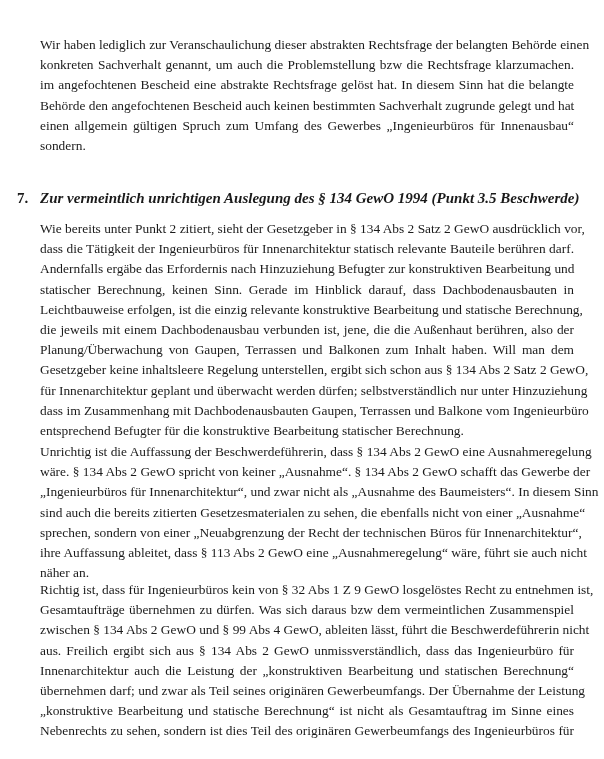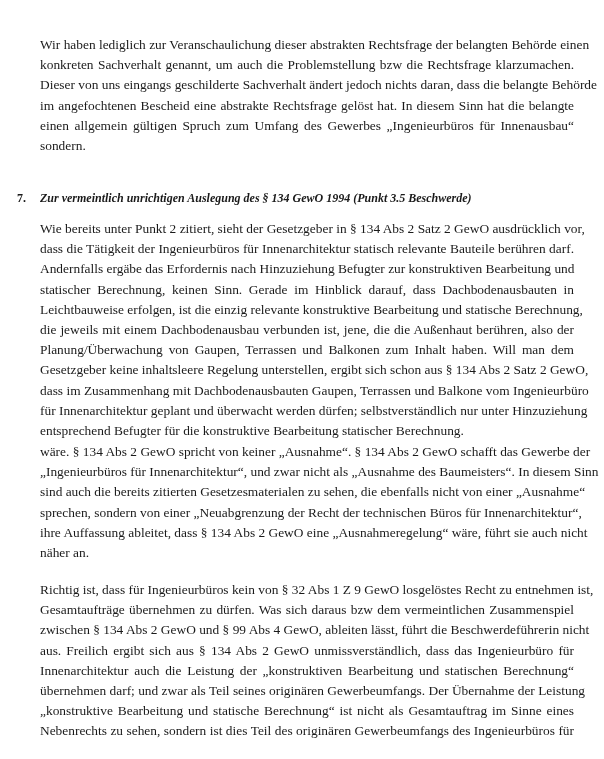--- a/index.html
+++ b/index.html
@@ -3,63 +3,64 @@
 <meta charset="utf-8">
 <style>
   html, body { margin:0; padding:0; background:#ffffff; }
   body { width:604px; height:759px; overflow:hidden; position:relative;
          font-family:"Liberation Serif", "DejaVu Serif", serif; color:#1a1a1a; }
   .page { position:absolute; left:0; top:0; width:484px; height:759px;margin-top:12px; }
   .para { position:absolute; left:40px; width:534px; font-size:13.4px; line-height:20.2px;
           text-align:justify; text-align-last:left; }
   .para .ln { display:block; white-space:nowrap; text-align:justify; text-align-last:justify; height:20.2px; }
   .para .ln.last { text-align-last:left; }
-  .heading { position:absolute; left:17px; top:176px; width:570px; font-size:12px;
+  .heading { position:absolute; left:17px; top:176px; width:570px; font-size:15px;
              line-height:20px; font-weight:bold; font-style:italic; white-space:nowrap; }
   .heading .num { display:inline-block; width:23px; font-style:normal; font-weight:bold; }
   .ul { text-decoration-color:#666; }
 </style>
 </head>
 <body>
 
 <div class="page">
 
   <div class="para" style="top:23px;">
     <span class="ln">Wir haben lediglich zur Veranschaulichung dieser abstrakten Rechtsfrage der belangten Behörde einen</span>
     <span class="ln">konkreten Sachverhalt genannt, um auch die Problemstellung bzw die Rechtsfrage klarzumachen.</span>
-    <span class="ln">Dieser von uns eingangs geschilderte Sachverhalt ändert jedoch nichts daran, dass die belangte Behörde</span>
     <span class="ln">im angefochtenen Bescheid eine abstrakte Rechtsfrage gelöst hat. In diesem Sinn hat die belangte</span>
+    <span class="ln">Behörde den angefochtenen Bescheid auch keinen bestimmten Sachverhalt zugrunde gelegt und hat</span>
     <span class="ln">einen allgemein gültigen Spruch zum Umfang des Gewerbes „Ingenieurbüros für Innenausbau“</span>
     <span class="ln last">sondern.</span>
   </div>
 
   <div class="heading">
     <span class="num">7.</span><span>Zur vermeintlich unrichtigen Auslegung des § 134 GewO 1994 (Punkt 3.5 Beschwerde)</span>
   </div>
 
   <div class="para" style="top:207px;">
     <span class="ln">Wie bereits unter Punkt 2 zitiert, sieht der Gesetzgeber in § 134 Abs 2 Satz 2 GewO ausdrücklich vor,</span>
     <span class="ln">dass die Tätigkeit der Ingenieurbüros für Innenarchitektur statisch relevante Bauteile berühren darf.</span>
     <span class="ln">Andernfalls ergäbe das Erfordernis nach Hinzuziehung Befugter zur konstruktiven Bearbeitung und</span>
     <span class="ln">statischer Berechnung, keinen Sinn. Gerade im Hinblick darauf, dass Dachbodenausbauten in</span>
     <span class="ln">Leichtbauweise erfolgen, ist die einzig relevante konstruktive Bearbeitung und statische Berechnung,</span>
     <span class="ln">die jeweils mit einem Dachbodenausbau verbunden ist, jene, die die Außenhaut berühren, also der</span>
     <span class="ln">Planung/Überwachung von Gaupen, Terrassen und Balkonen zum Inhalt haben. Will man dem</span>
     <span class="ln">Gesetzgeber keine inhaltsleere Regelung unterstellen, ergibt sich schon aus § 134 Abs 2 Satz 2 GewO,</span>
+    <span class="ln">für Innenarchitektur geplant und überwacht werden dürfen; selbstverständlich nur unter Hinzuziehung</span>
     <span class="ln">dass im Zusammenhang mit Dachbodenausbauten Gaupen, Terrassen und Balkone vom Ingenieurbüro</span>
-    <span class="ln">für Innenarchitektur geplant und überwacht werden dürfen; selbstverständlich nur unter Hinzuziehung</span>
     <span class="ln last">entsprechend Befugter für die konstruktive Bearbeitung statischer Berechnung.</span>
   </div>
 
   <div class="para" style="top:430px;">
+    <span class="ln">Unrichtig ist die Auffassung der Beschwerdeführerin, dass § 134 Abs 2 GewO eine Ausnahmeregelung</span>
     <span class="ln">wäre. § 134 Abs 2 GewO spricht von keiner „Ausnahme“. § 134 Abs 2 GewO schafft das Gewerbe der</span>
     <span class="ln">„Ingenieurbüros für Innenarchitektur“, und zwar nicht als „Ausnahme des Baumeisters“. In diesem Sinn</span>
     <span class="ln">sind auch die bereits zitierten Gesetzesmaterialen zu sehen, die ebenfalls nicht von einer „Ausnahme“</span>
     <span class="ln">sprechen, sondern von einer „Neuabgrenzung der Recht der technischen Büros für Innenarchitektur“,</span>
-    <span class="ln">ihre Auffassung ableitet, dass § 134 Abs 2 GewO eine „Ausnahmeregelung“ wäre, führt sie auch nicht</span>
+    <span class="ln">ihre Auffassung ableitet, dass § 113 Abs 2 GewO eine „Ausnahmeregelung“ wäre, führt sie auch nicht</span>
     <span class="ln last">näher an.</span>
   </div>
 
   <div class="para" style="top:568px;">
     <span class="ln">Richtig ist, dass für Ingenieurbüros kein von § 32 Abs 1 Z 9 GewO losgelöstes Recht zu entnehmen ist,</span>
     <span class="ln">Gesamtaufträge übernehmen zu dürfen. Was sich daraus bzw dem vermeintlichen Zusammenspiel</span>
     <span class="ln">zwischen § 134 Abs 2 GewO und § 99 Abs 4 GewO, ableiten lässt, führt die Beschwerdeführerin nicht</span>
     <span class="ln">aus. Freilich ergibt sich aus § 134 Abs 2 GewO unmissverständlich, dass das Ingenieurbüro für</span>
     <span class="ln">Innenarchitektur auch die Leistung der „konstruktiven Bearbeitung und statischen Berechnung“</span>
     <span class="ln"><span class="ul">übernehmen</span><span> darf; und zwar als Teil seines originären Gewerbeumfangs. Der Übernahme der Leistung</span></span>

